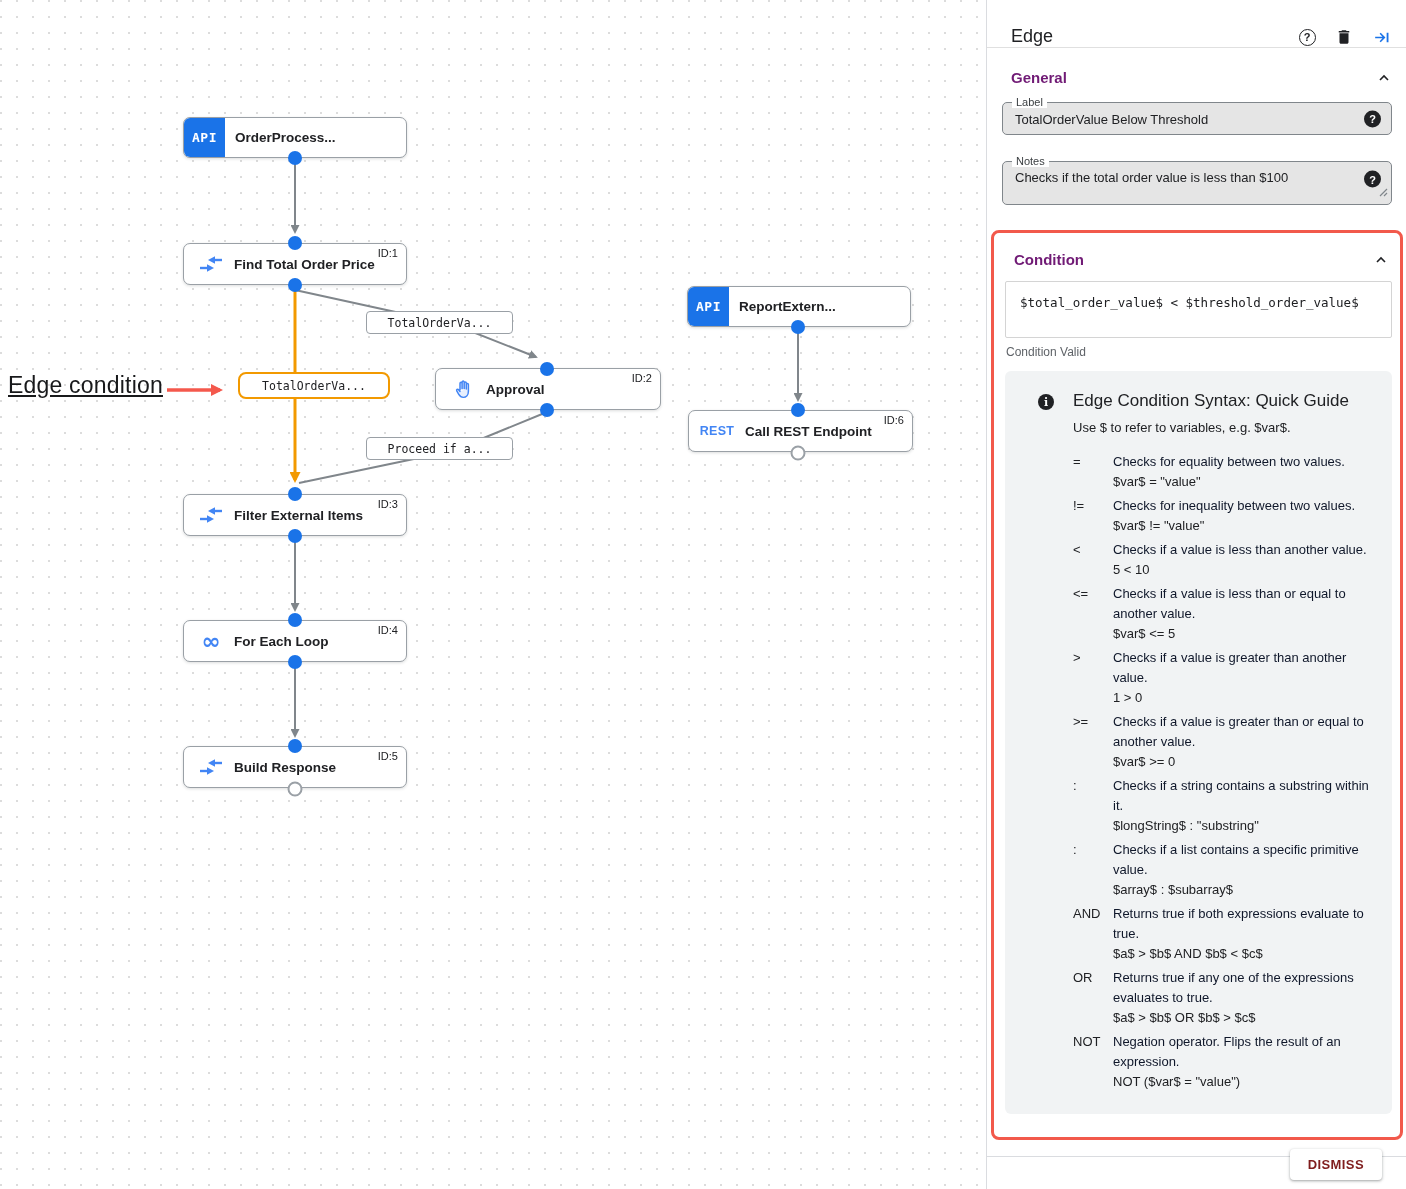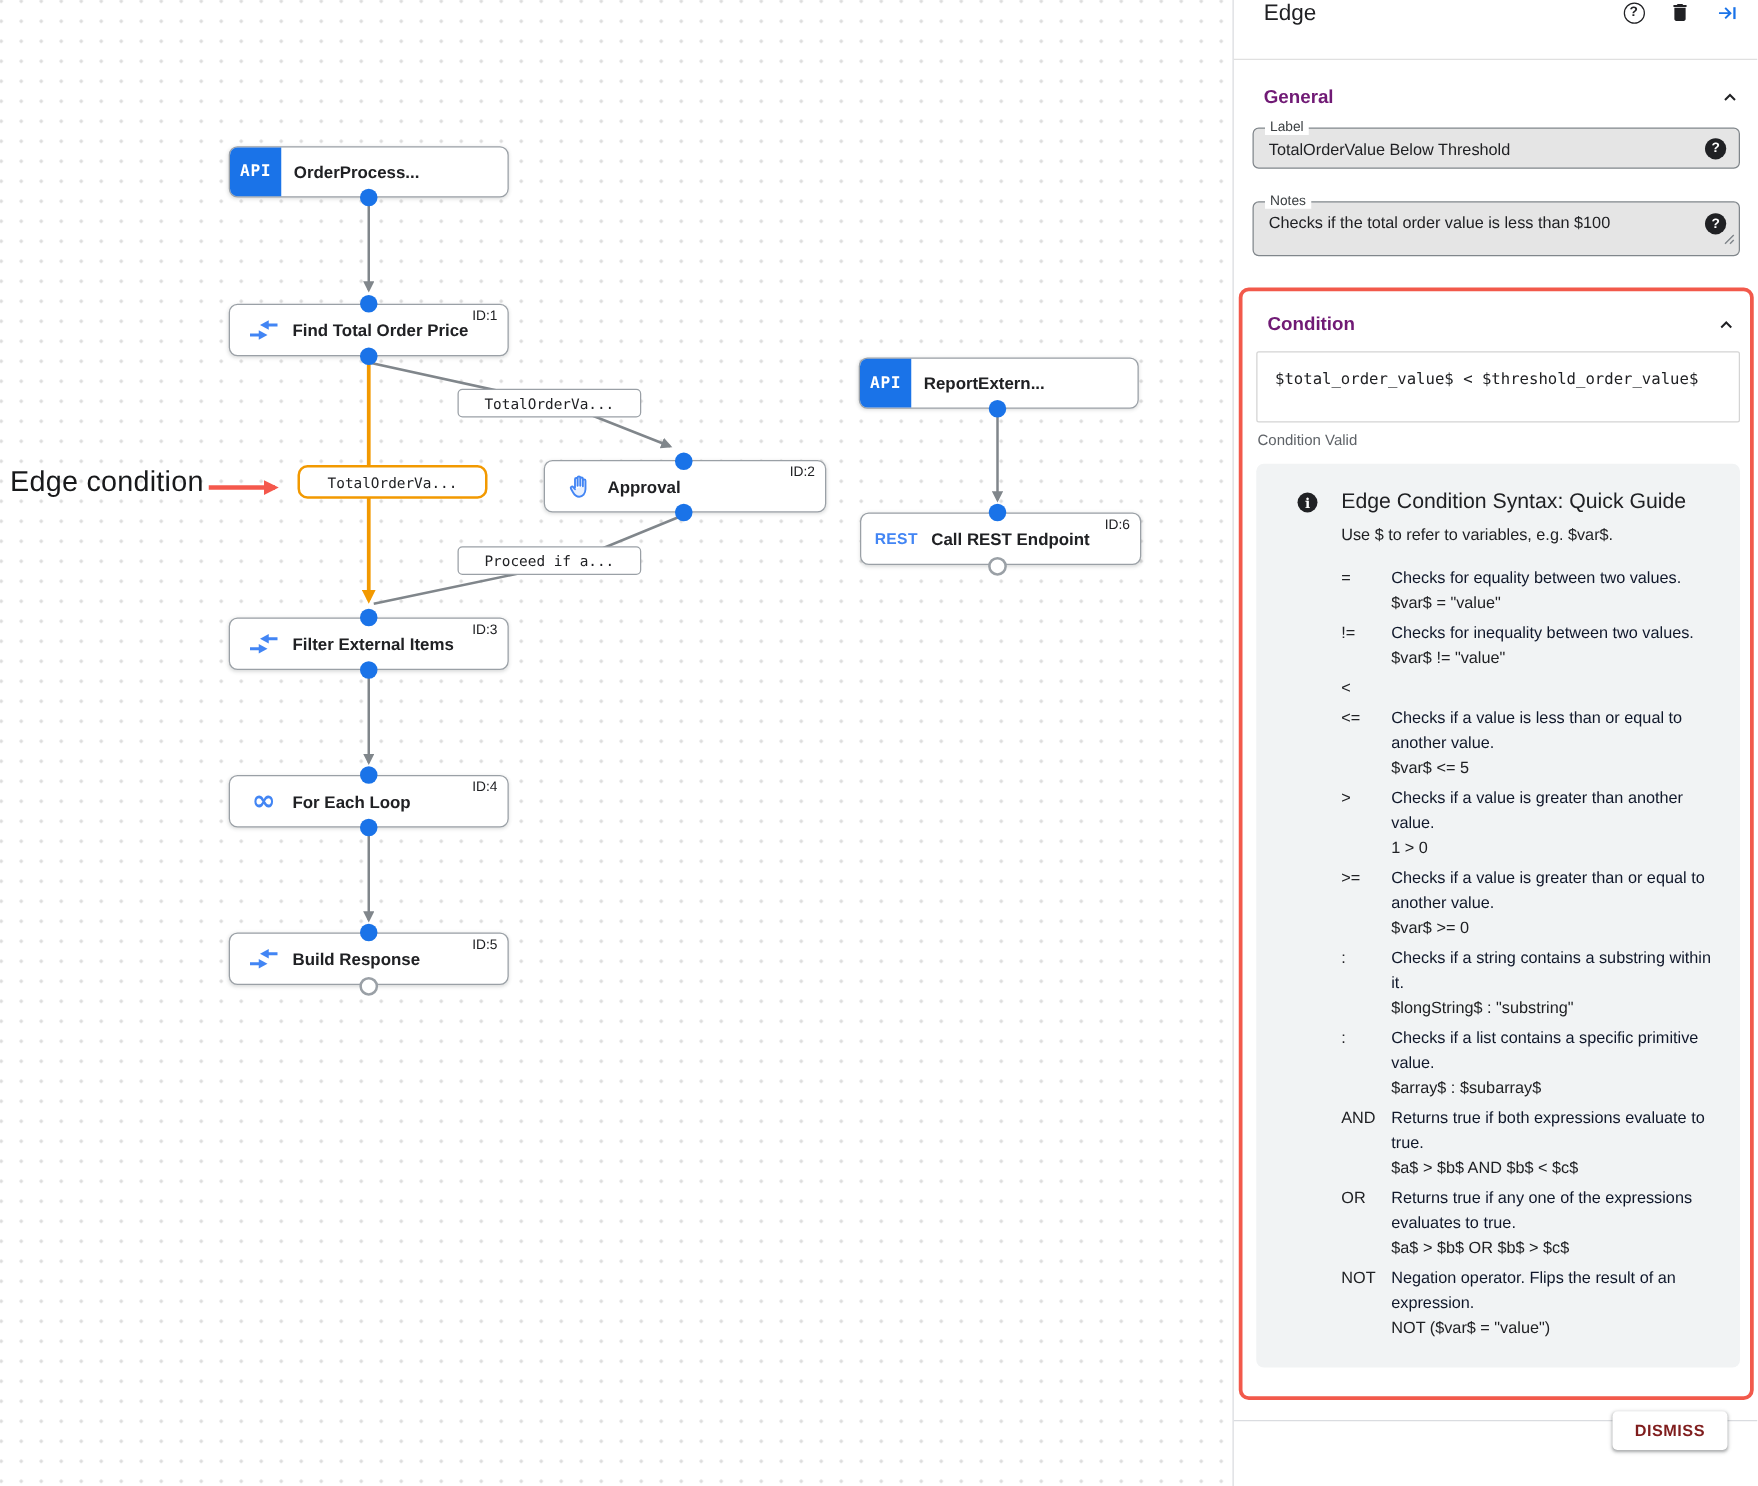--- a/index.html
+++ b/index.html
@@ -30,25 +30,25 @@
   .rest-badge { color:#4285f4; font-weight:700; font-size:12.5px; letter-spacing:.3px; }
   .loop-glyph { color:#4285f4; font-size:23px; font-weight:700; line-height:1; font-family:"DejaVu Sans",sans-serif; }
 
   .edge-label {
     position:absolute; background:#fff; border:1px solid #9aa0a6; border-radius:4px;
     font-family:"DejaVu Sans Mono",monospace; font-size:11.5px; color:#202124;
     display:flex; align-items:center; justify-content:center; white-space:nowrap;
   }
   .edge-label.selected { border:2px solid #f29900; border-radius:8px; }
 
-  .annotation-text { position:absolute; left:8px; top:372px; font-size:23px; font-weight:500; color:#18191b; letter-spacing:.2px; }
+  .annotation-text { position:absolute; left:8px; top:372px; font-size:23px; font-weight:500; color:#18191b; letter-spacing:.2px;text-decoration:underline; }
 
   
   .panel { position:absolute; left:986px; top:0; width:420px; height:1189px; background:#fff; border-left:1px solid #dadce0; }
-  .panel-header { height:48px; display:flex; align-items:flex-start; padding:0 15px 0 24px; border-bottom:1px solid #e0e0e0; }
+  .panel-header { height:48px; display:flex; align-items:flex-end; padding:0 15px 0 24px; border-bottom:1px solid #e0e0e0; }
   .panel-title { font-size:18px; color:#202124; flex:1; }
   .hicon { width:20px; height:20px; display:flex; align-items:center; justify-content:center; margin-left:17px; cursor:pointer; }
   .help-circle { width:17px; height:17px; border-radius:50%; border:1.7px solid #202124; color:#202124; font-size:11px; font-weight:700; display:flex; align-items:center; justify-content:center; }
 
   .section-head { display:flex; align-items:center; padding:0 14px 0 24px; }
   .section-title { font-size:15px; font-weight:600; color:#701a75; flex:1; }
 
   .mfield { position:relative; border:1px solid #80868b; border-radius:5px; background:#e5e5e5; margin:0 14px 0 15px; }
   .flabel { position:absolute; top:-7px; left:9px; background:#fff; padding:0 4px; font-size:11px; color:#3c4043; font-weight:500; }
   .fvalue { font-size:13px; color:#202124; padding:9px 38px 8px 12px; white-space:nowrap; overflow:hidden; }
@@ -291,20 +291,24 @@
   <div class="guide-row">
     <div class="g-op">!=</div>
     <div class="g-right">
       <div class="g-desc">Checks for inequality between two values.</div>
       <div class="g-ex">$var$ != "value"</div>
     </div>
   </div>
 
   <div class="guide-row">
     <div class="g-op">&lt;</div>
+    <div class="g-right">
+      <div class="g-desc">Checks if a value is less than another value.</div>
+      <div class="g-ex">5 &lt; 10</div>
+    </div>
   </div>
 
   <div class="guide-row">
     <div class="g-op">&lt;=</div>
     <div class="g-right">
       <div class="g-desc">Checks if a value is less than or equal to another value.</div>
       <div class="g-ex">$var$ &lt;= 5</div>
     </div>
   </div>
 

